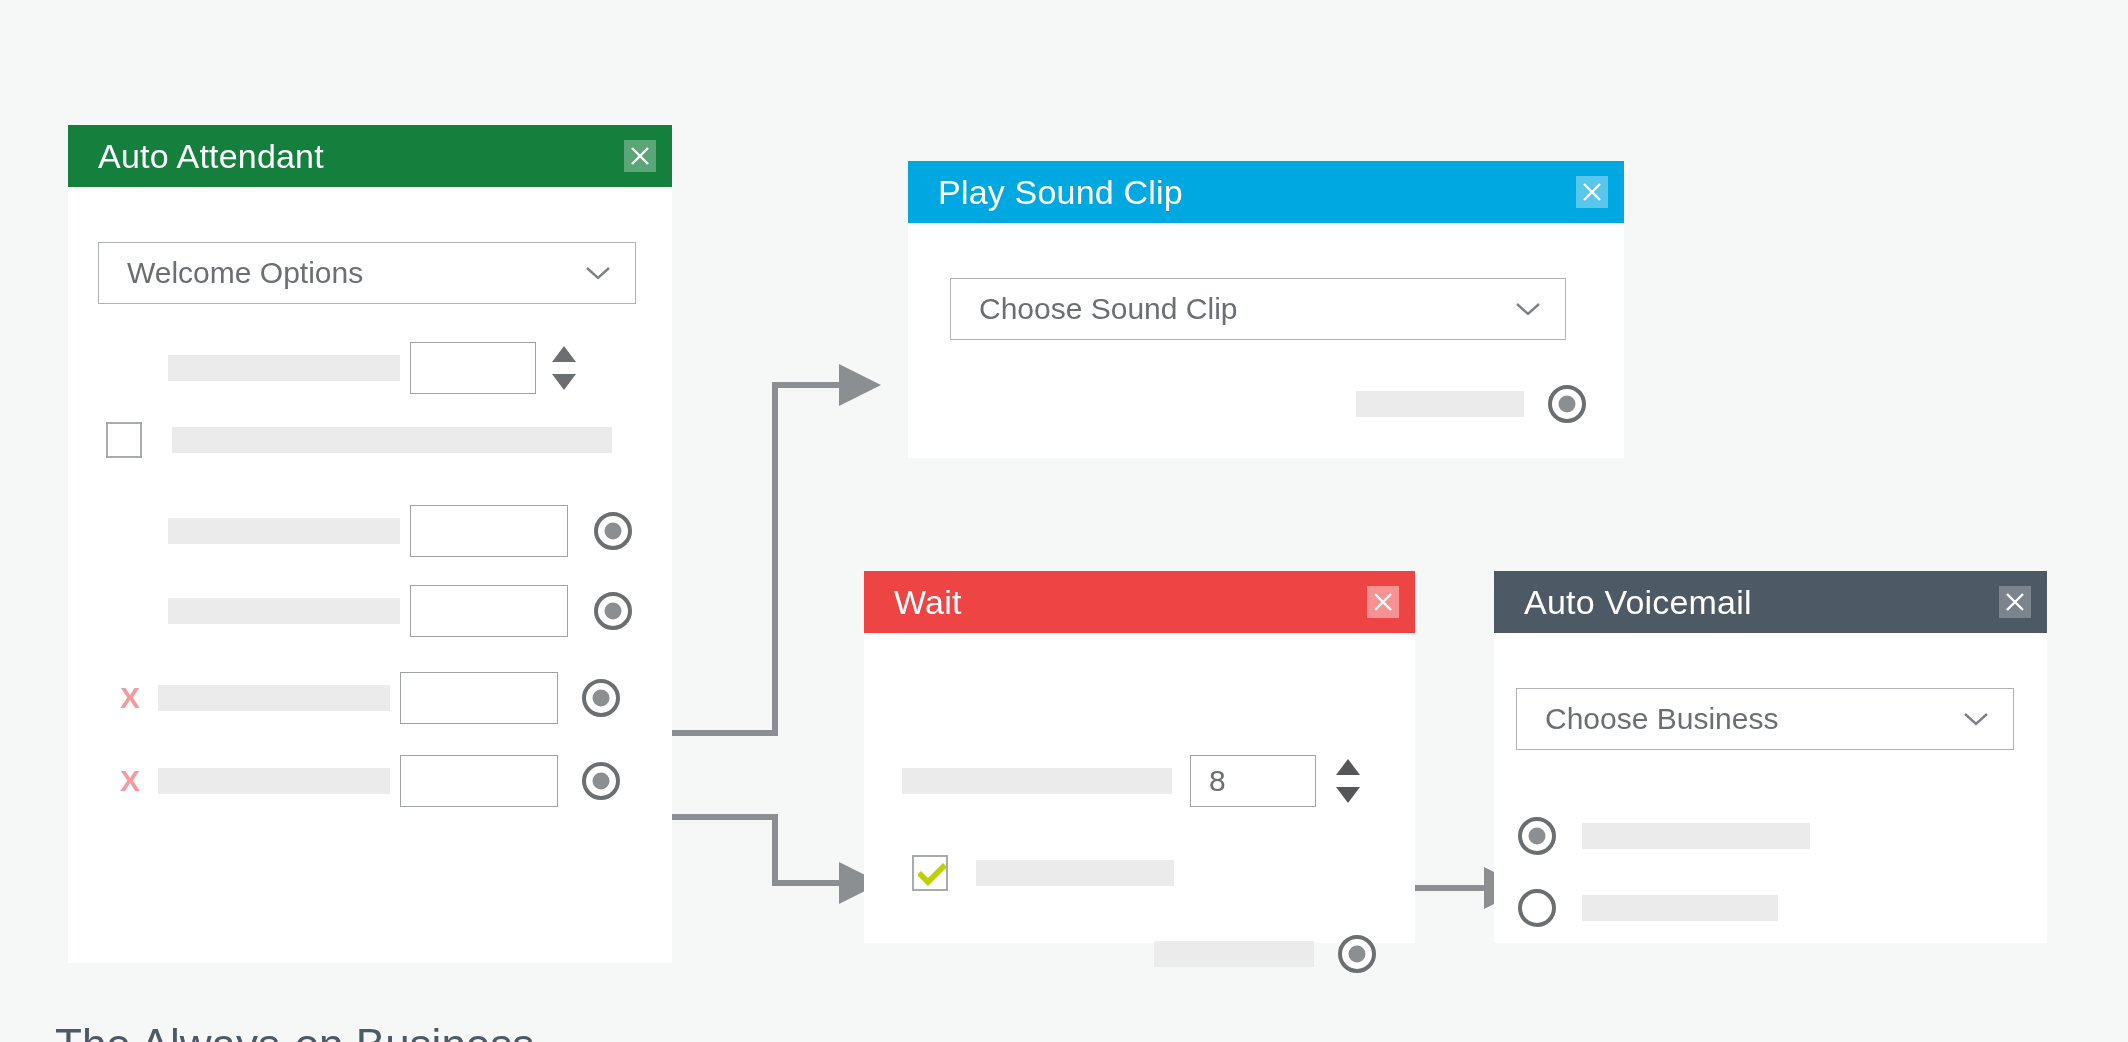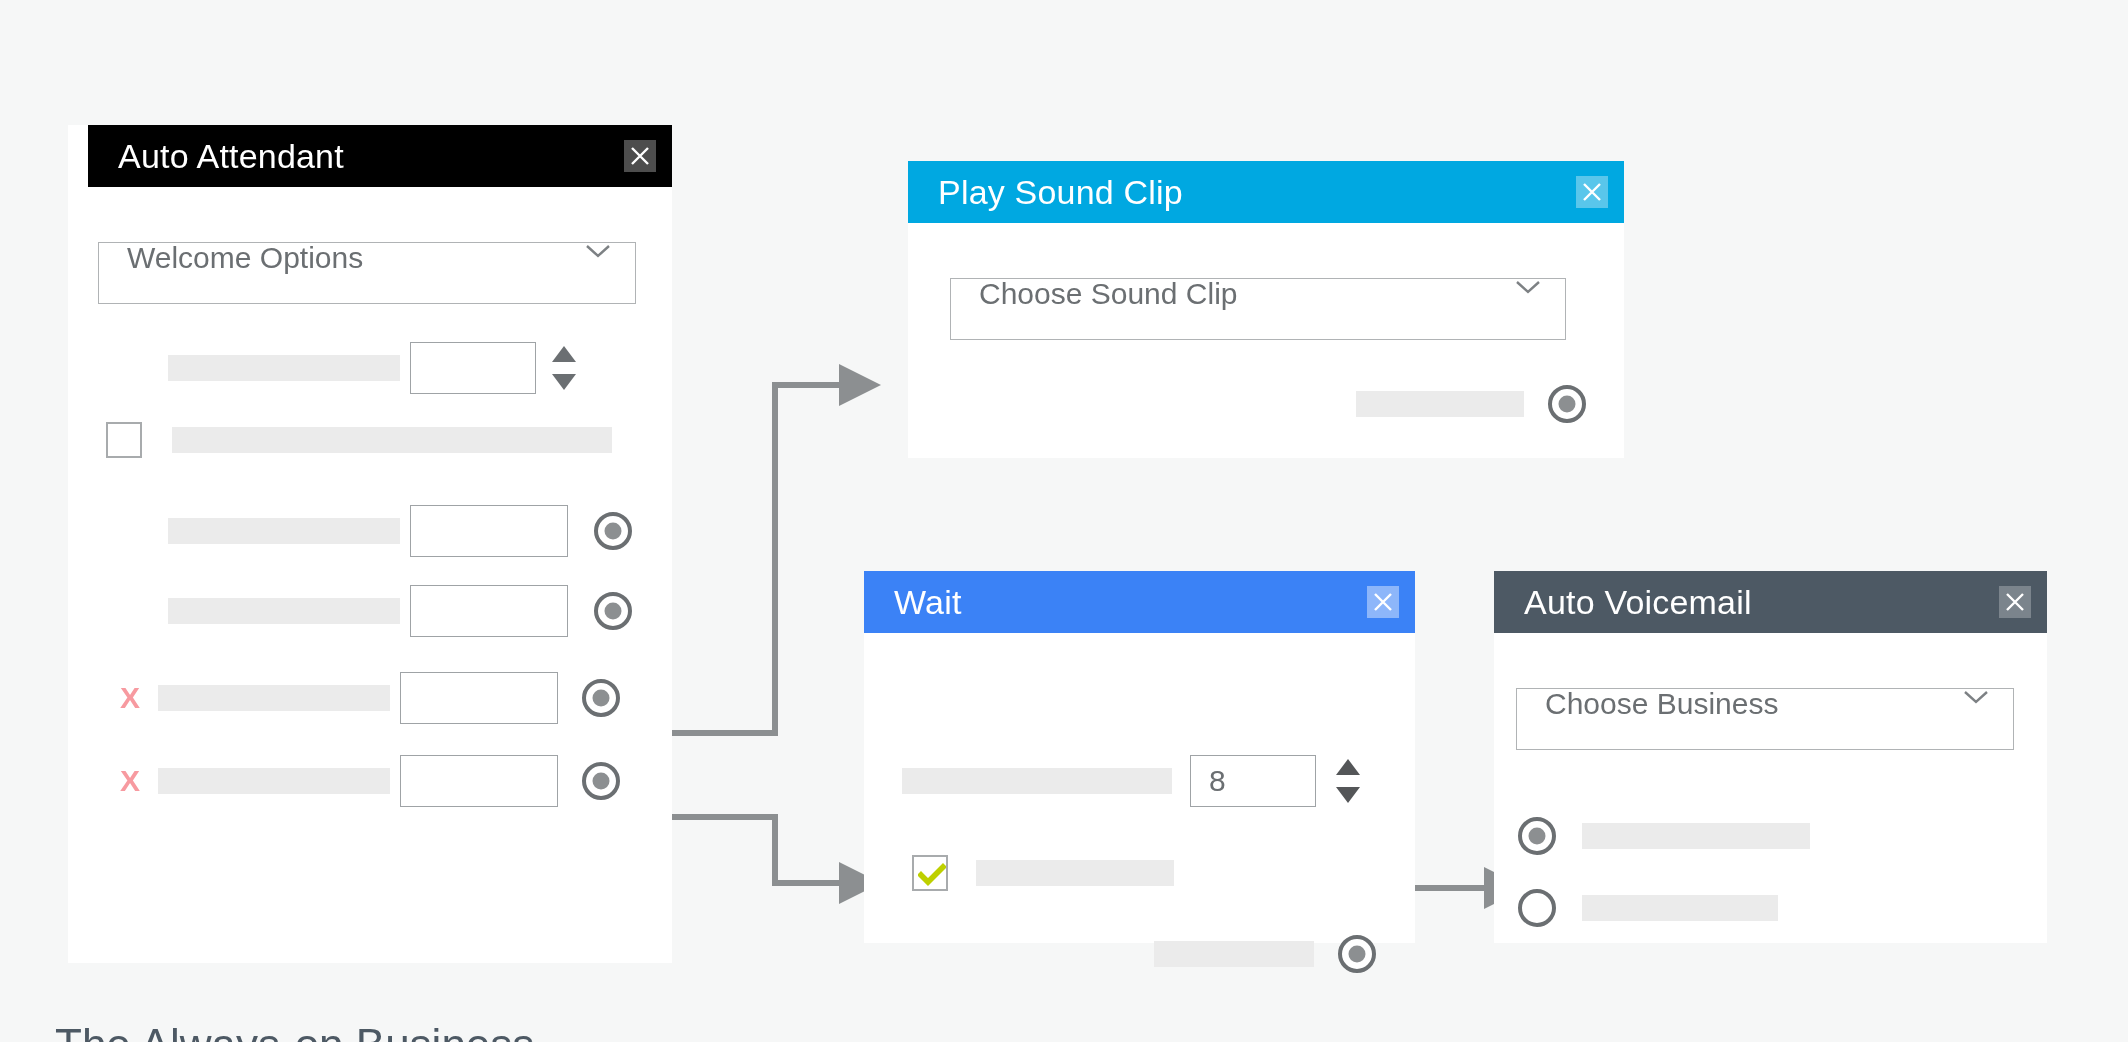--- a/index.html
+++ b/index.html
@@ -68,21 +68,21 @@
     padding: 0;
     position: relative;
   }
 
   
   .select {
     border: 1px solid #b0b3b5;
     background: #fff;
     height: 62px;
     display: flex;
-    align-items: flex-start;
+    align-items: center;
     justify-content: space-between;
     padding: 0 24px 0 28px;
     box-sizing: border-box;
     cursor: pointer;
   }
   .select-label {
     color: #6b6f72;
     font-size: 30px;
     line-height: 1;
     white-space: nowrap;
@@ -185,21 +185,21 @@
 
     <path d="M 648 733 L 775 733 L 775 385 L 845 385" stroke="#8c8f91" stroke-width="6" fill="none" marker-end="url(#arrowhead)"></path>
 
     <path d="M 648 817 L 775 817 L 775 883 L 845 883" stroke="#8c8f91" stroke-width="6" fill="none" marker-end="url(#arrowhead)"></path>
 
     <path d="M 1385 888 L 1490 888" stroke="#8c8f91" stroke-width="6" fill="none" marker-end="url(#arrowhead)"></path>
   </svg>
 
   <div class="card" id="card-auto-attendant" style="left:68px; top:125px; width:604px; height:838px;">
 
-    <div class="card-header" style="background:#000000;margin-left:20px;">
+    <div class="card-header" style="background:#15803d;">
       <span class="card-title">Auto Attendant</span>
       <span class="close-btn">
         <svg viewBox="0 0 32 32">
           <rect x="0" y="0" width="32" height="32" fill="#ffffff" fill-opacity="0.30"></rect>
           <path d="M8 8 L24 24 M24 8 L8 24" stroke="#ffffff" stroke-width="2.4" fill="none"></path>
         </svg>
       </span>
     </div>
 
     <div class="card-body">
@@ -295,21 +295,21 @@
         <svg class="radio" viewBox="0 0 42 42" style="margin-left:22px;">
           <circle cx="21" cy="21" r="17" stroke="#6b6f72" stroke-width="4" fill="#fff"></circle>
           <circle cx="21" cy="21" r="8.5" fill="#8c8f91"></circle>
         </svg>
       </div>
     </div>
   </div>
 
   <div class="card" id="card-wait" style="left:864px; top:571px; width:551px; height:372px;">
 
-    <div class="card-header" style="background:#3b82f6;">
+    <div class="card-header" style="background:#ef4444;">
       <span class="card-title">Wait</span>
       <span class="close-btn">
         <svg viewBox="0 0 32 32">
           <rect x="0" y="0" width="32" height="32" fill="#ffffff" fill-opacity="0.42"></rect>
           <path d="M8 8 L24 24 M24 8 L8 24" stroke="#ffffff" stroke-width="2.4" fill="none"></path>
         </svg>
       </span>
     </div>
 
     <div class="card-body">

